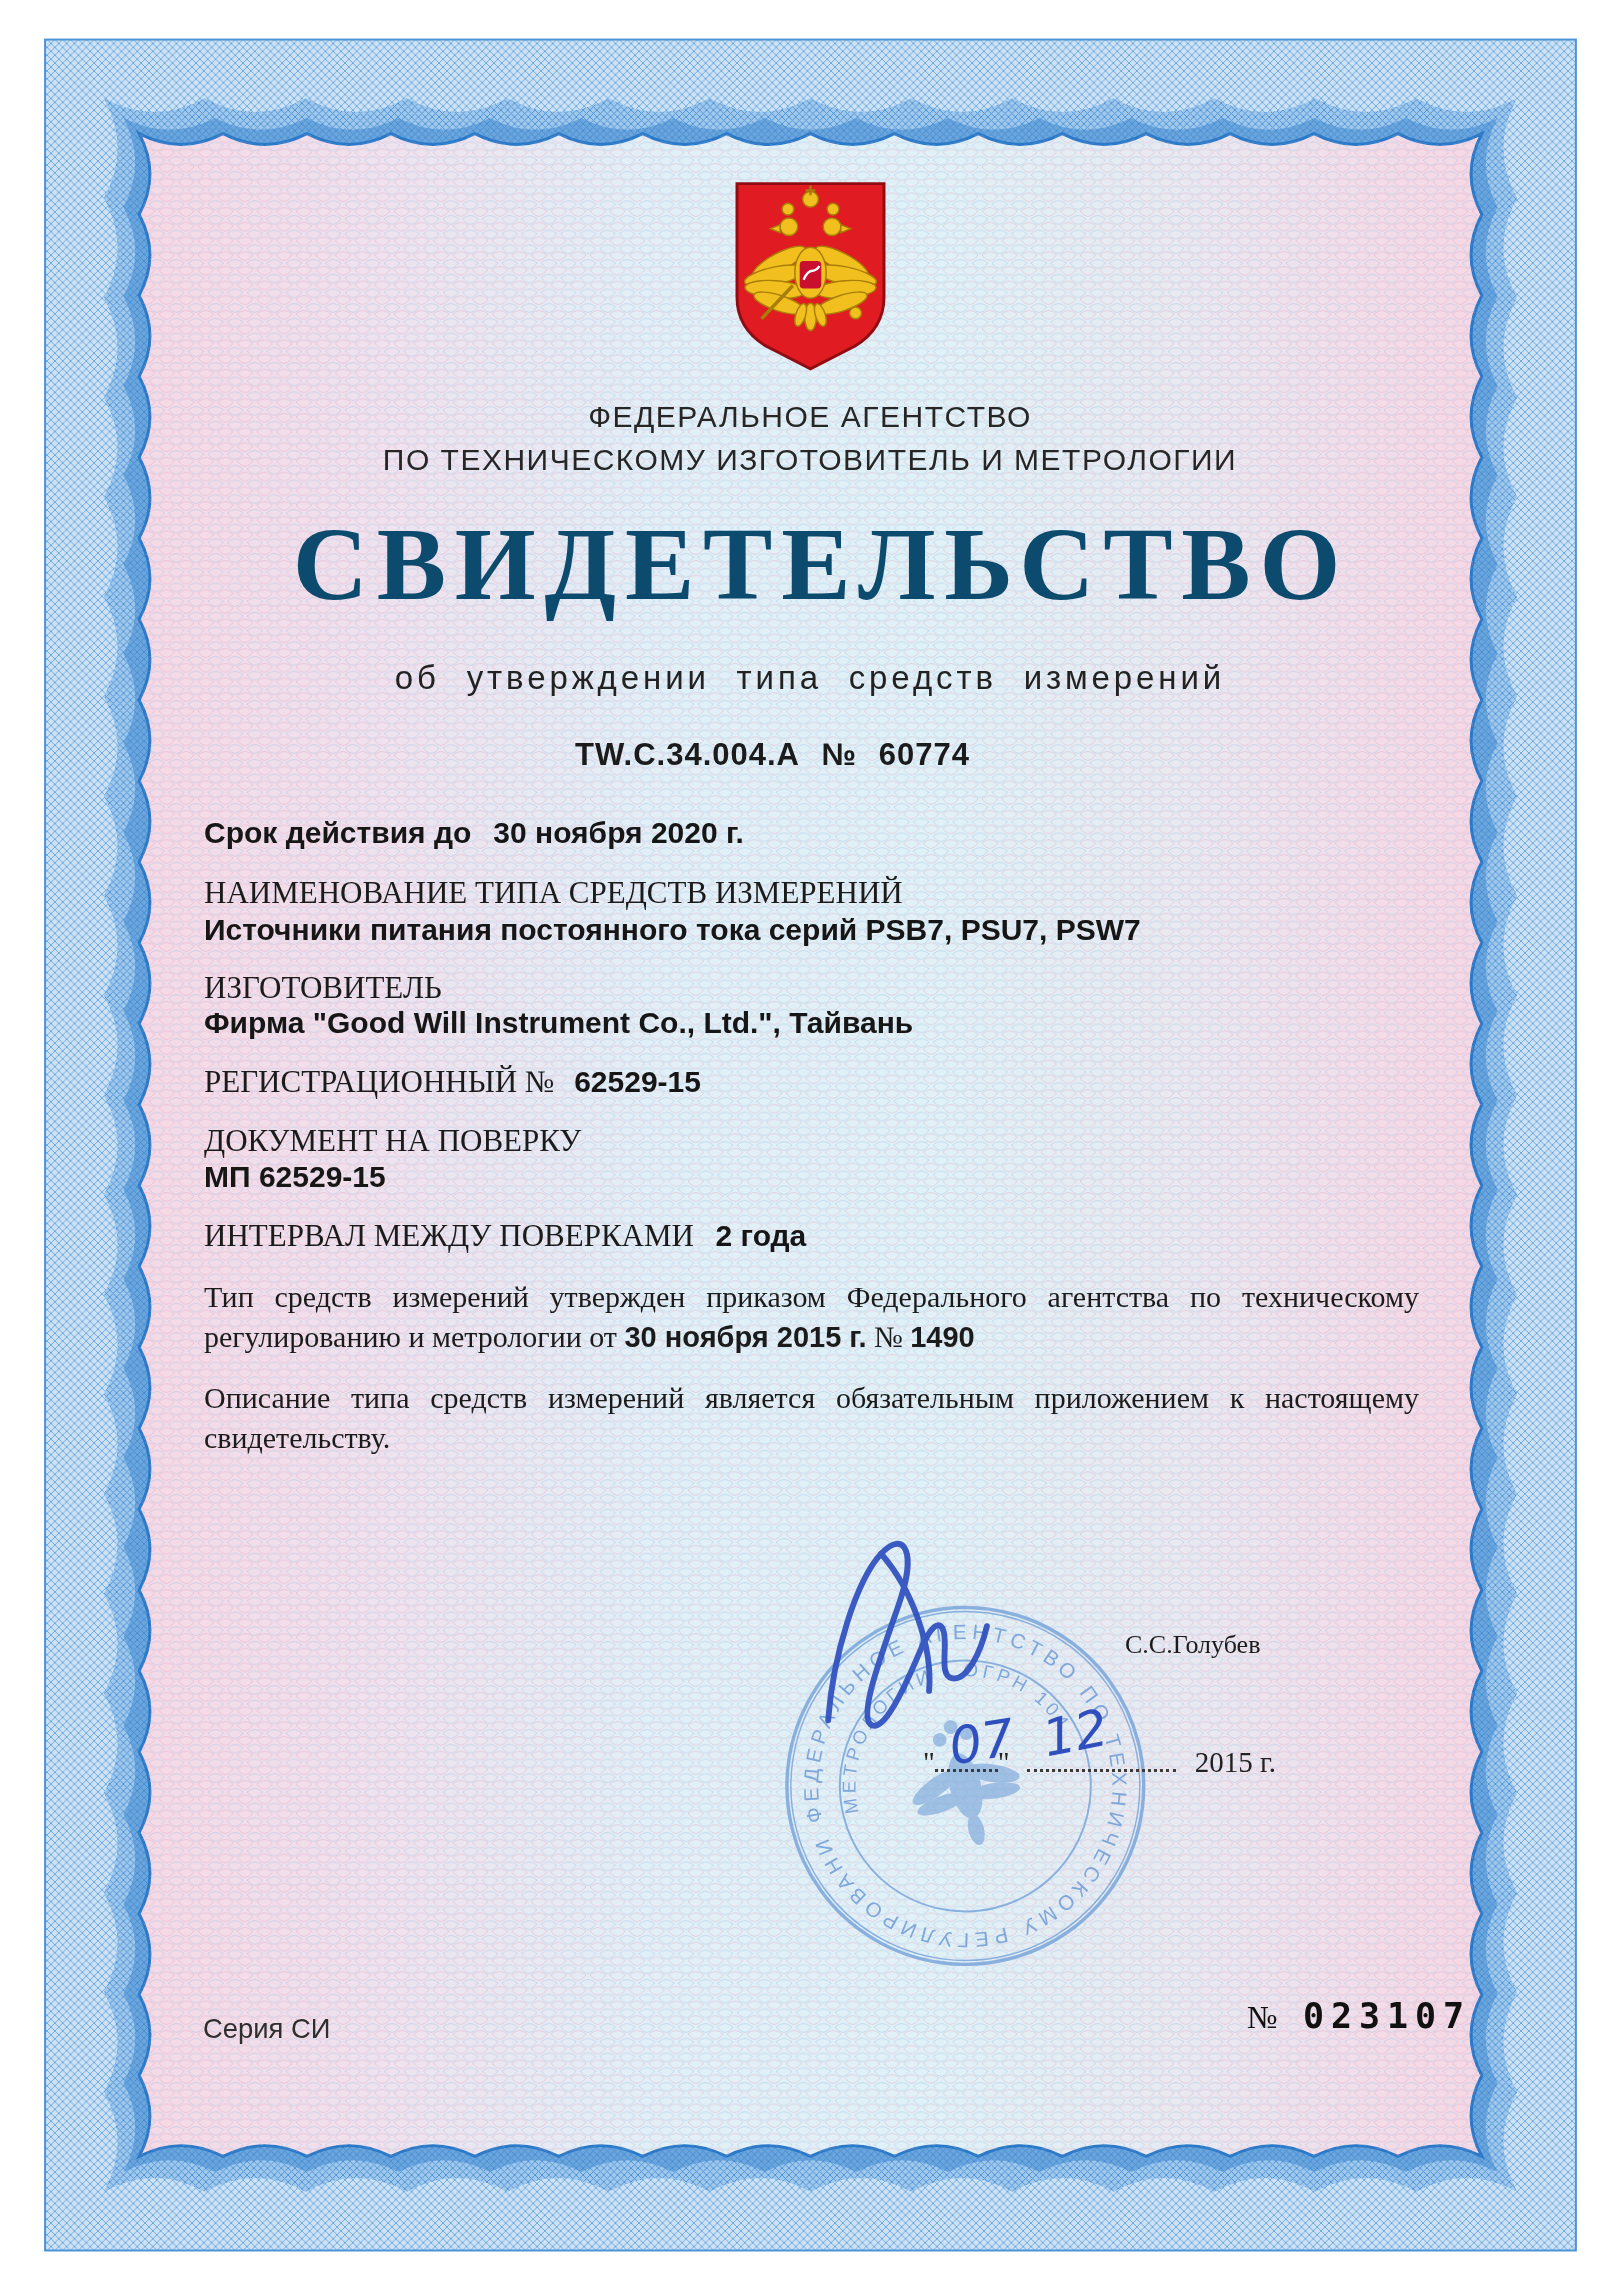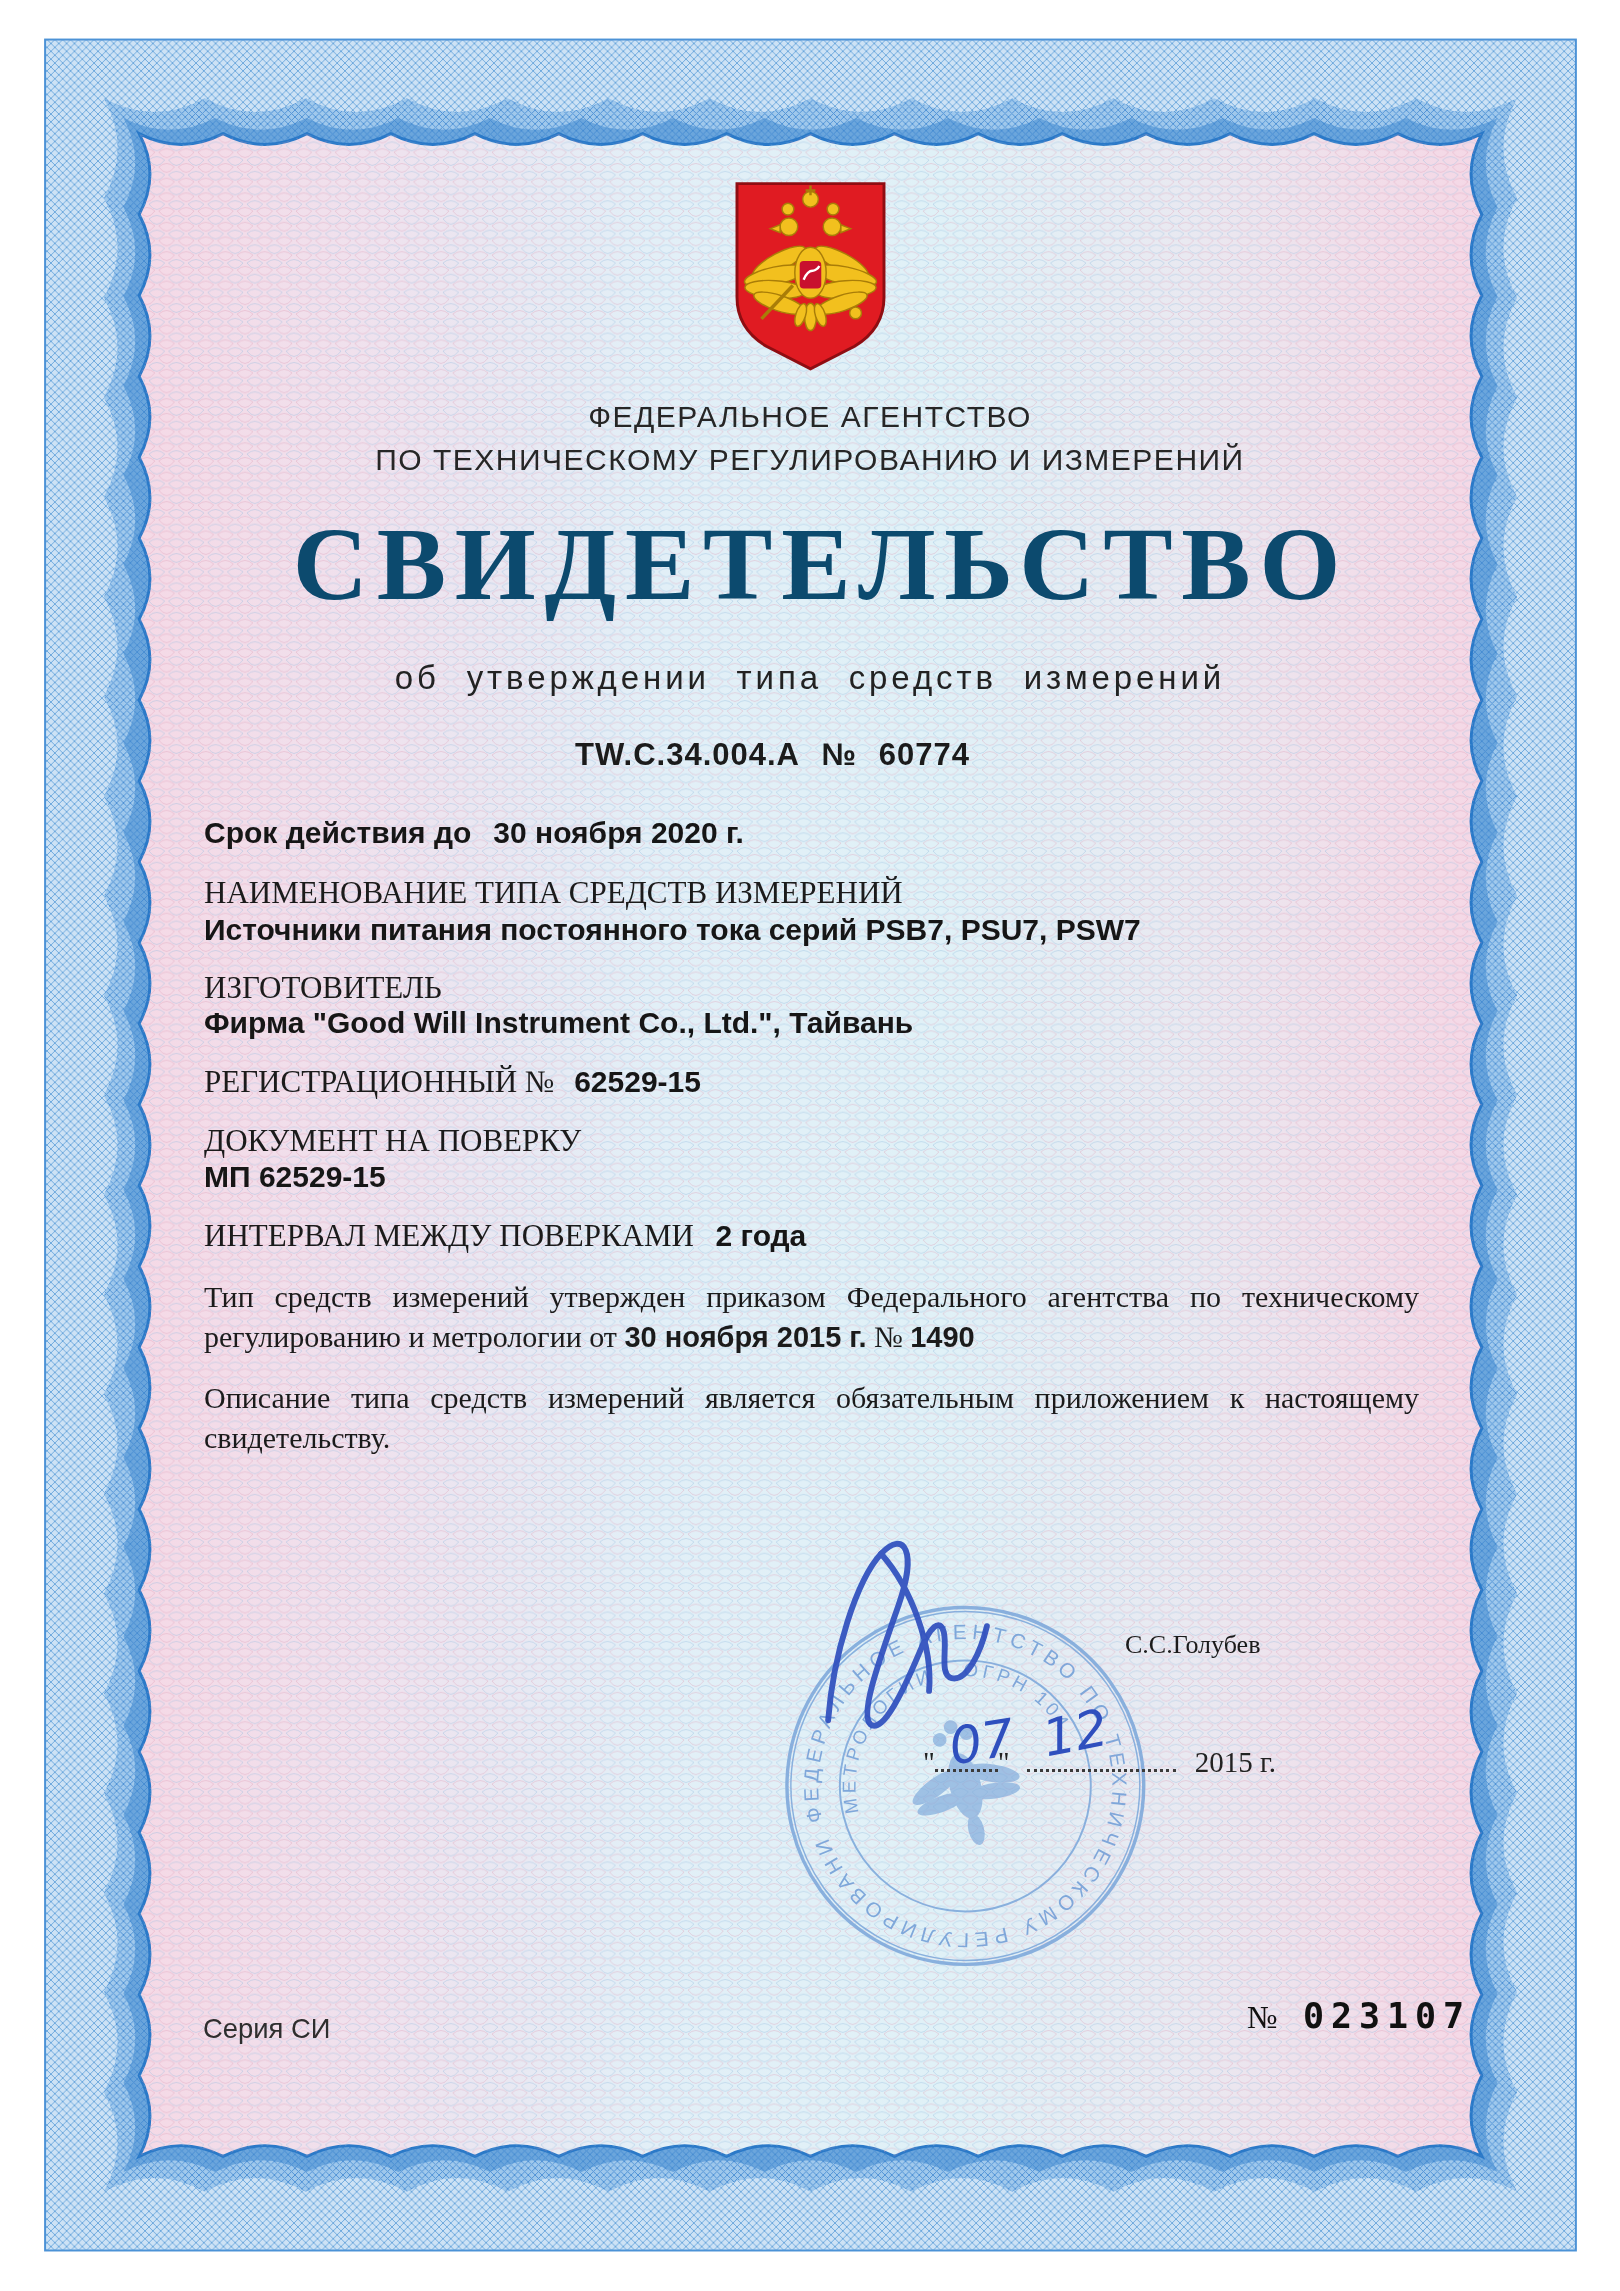--- a/index.html
+++ b/index.html
@@ -140,21 +140,21 @@
 
     <g font-family="DejaVu Sans, sans-serif" font-style="italic" font-size="52" fill="#2f4fbe">
       <text x="972" y="1800" transform="rotate(-9 972 1800)">07</text>
       <text x="1068" y="1792" transform="rotate(-11 1068 1792)">12</text>
     </g>
   </svg>
 
   <div class="content">
 
     <div class="abs ctr agency" style="top:400px;">ФЕДЕРАЛЬНОЕ АГЕНТСТВО</div>
-    <div class="abs ctr agency" style="top:443px;">ПО ТЕХНИЧЕСКОМУ РЕГУЛИРОВАНИЮ И ИЗМЕРЕНИЙ</div>
+    <div class="abs ctr agency" style="top:443px;">ПО ТЕХНИЧЕСКОМУ ИЗГОТОВИТЕЛЬ И МЕТРОЛОГИИ</div>
 
     <div class="abs ctr title" style="top:504px;">СВИДЕТЕЛЬСТВО</div>
 
     <div class="abs ctr subtitle" style="top:659px;">об утверждении типа средств измерений</div>
 
     <div class="abs twline" style="top:737px;left:0;width:1545px;text-align:center;">
       <span>TW.C.34.004.A</span><span class="nsign">№</span><span>60774</span>
     </div>
 
     <div class="abs boldline" style="top:816px;left:204px;text-align:right;">

